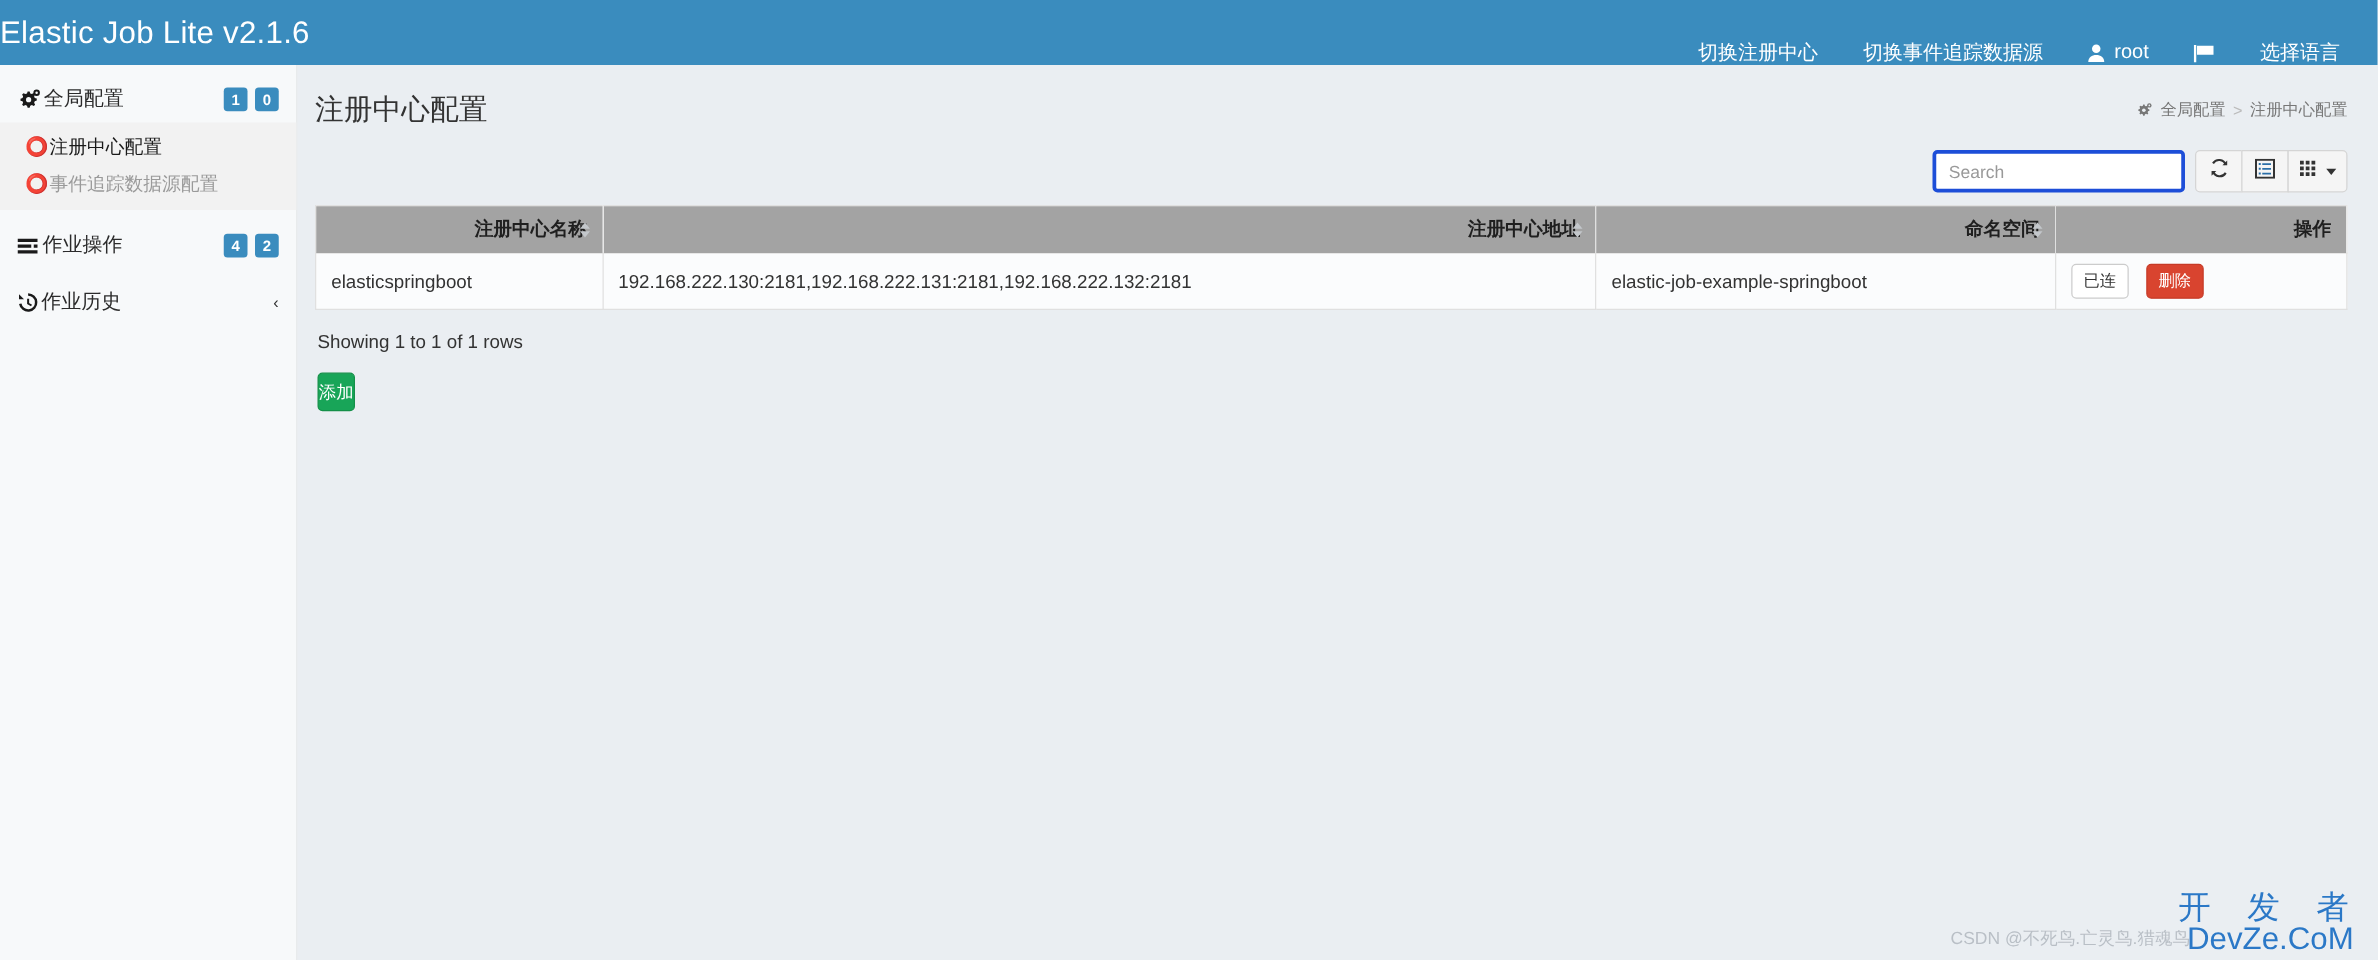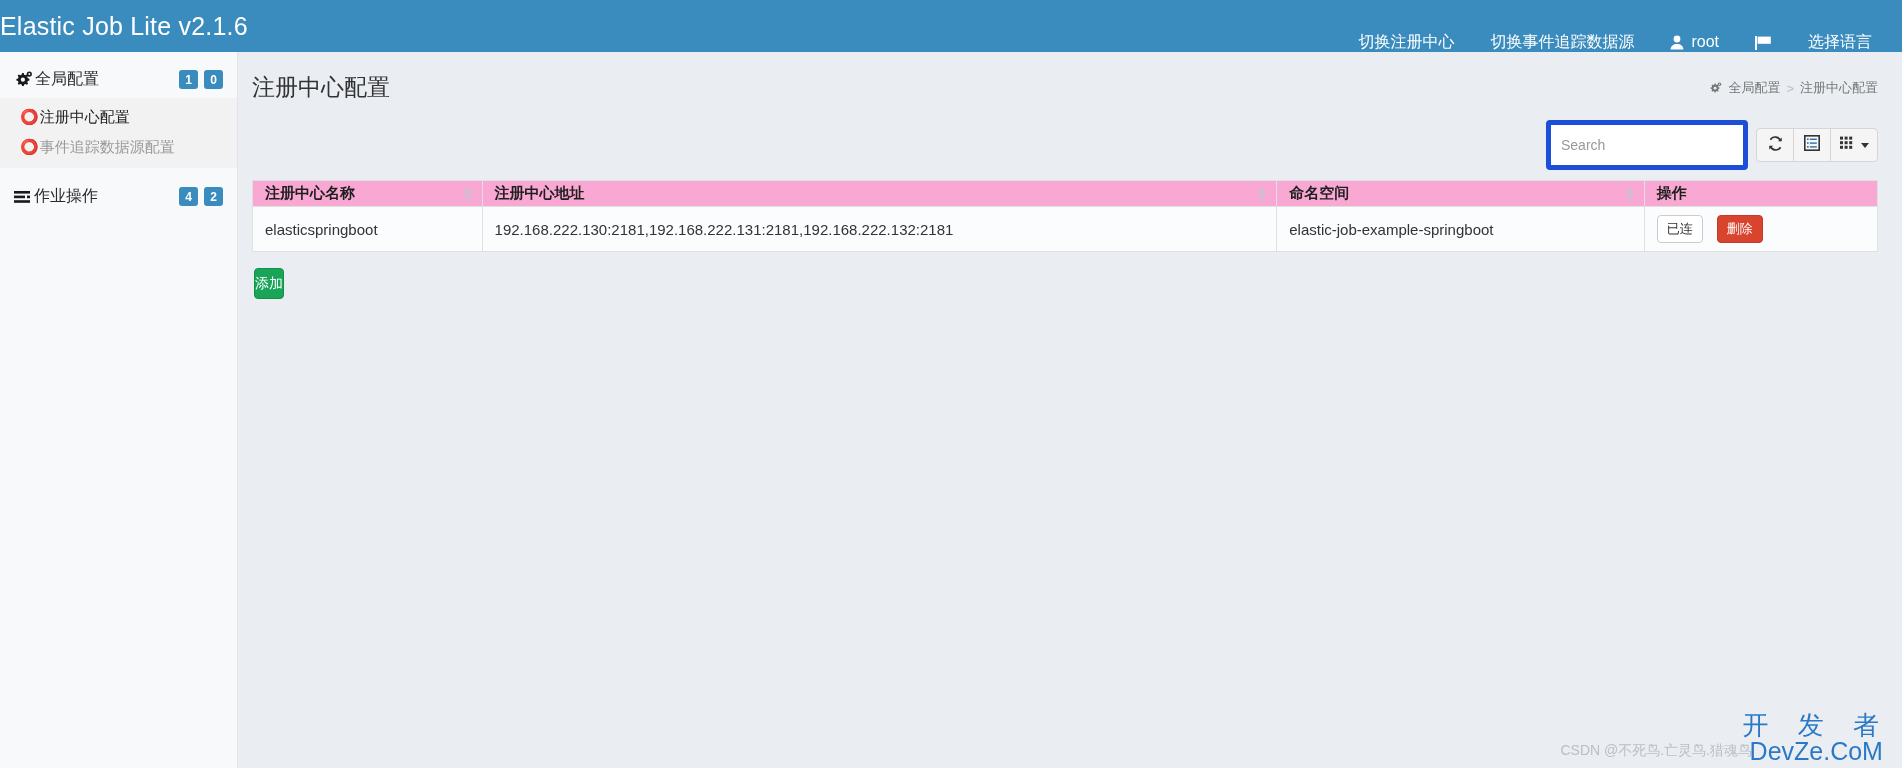--- a/index.html
+++ b/index.html
@@ -113,22 +113,22 @@
   .breadcrumb .sep { color: #bbb; }
 
   .panel { padding: 0 24px 0 14px; }
 
   
   .table-toolbar {
     display: flex; justify-content: flex-end; align-items: center;
     padding: 8px 0 10px 0;
   }
   .search-box {
-    width: 202px; height: 50px;
-    border: 5px solid #1d4ed8; border-radius: 4px;
+    width: 202px; height: 34px;
+    border: 3px solid #1d4ed8; border-radius: 4px;
     background: #fff;
     font-size: 14px; color: #333;
     padding: 0 10px;
     outline: none;
   }
   .search-box::placeholder { color: #999; }
   .btn-group { display: flex; margin-left: 8px; }
   .tb-btn {
     width: 38px; height: 34px;
     border: 1px solid #d5d5d5;
@@ -148,28 +148,28 @@
 
   
   table.data {
     width: 100%;
     border-collapse: collapse;
     background: #fff;
     border: 1px solid #e0e0e0;
     table-layout: fixed;
   }
   table.data thead th {
-    background: #f9a8d4;
+    background: #a3a3a3;
     border: 1px solid #e0e0e0;
     border-top: none;
     font-size: 15px;
     color: #1f1f1f;
-    text-align: left;
+    text-align: right;
     font-weight: bold;
-    height: 26px;
+    height: 38px;
     padding: 0 12px;
     position: relative;
     white-space: nowrap;
   }
   table.data tbody td {
     border: 1px solid #e0e0e0;
     font-size: 15px; color: #333;
     height: 45px;
     padding: 0 12px;
     background: #fbfcfd;
@@ -306,20 +306,31 @@
         <rect x="13" y="5.6" width="3" height="2.6" fill="#1a1a1a"></rect>
       </svg>
     </span>
     <span class="txt">作业操作</span>
     <span class="badges">
       <span class="badge">4</span>
       <span class="badge">2</span>
     </span>
   </div>
 
+  <div class="side-link" style="margin-top:8px">
+    <span class="ic">
+      <svg width="17" height="16" viewBox="0 0 17 16">
+        <path d="M8.5 1.6a6.4 6.4 0 1 1-6.3 7.4" fill="none" stroke="#1a1a1a" stroke-width="2"></path>
+        <path d="M1.2 1.4v4h4z" fill="#1a1a1a"></path>
+        <path d="M8.5 5v3.8l2.7 1.6" fill="none" stroke="#1a1a1a" stroke-width="1.6"></path>
+      </svg>
+    </span>
+    <span class="txt">作业历史</span>
+    <span class="chev">‹</span>
+  </div>
 
 </div>
 
 <div class="content">
 
   <div class="page-head">
     <h1 class="page-title">注册中心配置</h1>
     <div class="breadcrumb">
       <span>
         <svg width="13" height="12" viewBox="0 0 19 17" style="vertical-align:-1px">
@@ -427,20 +438,21 @@
           <td>
             <div class="cell-actions">
               <button class="btn btn-default">已连</button>
               <button class="btn btn-danger">删除</button>
             </div>
           </td>
         </tr>
       </tbody>
     </table>
 
+    <div class="rows-info">Showing 1 to 1 of 1 rows</div>
 
     <div class="add-wrap">
       <button class="btn btn-success">添加</button>
     </div>
   </div>
 
   <div class="wm-csdn">CSDN @不死鸟.亡灵鸟.猎魂鸟</div>
   <div class="wm-devze">
     <span class="cn">开 发 者</span>
     <span class="en">DevZe.CoM</span>

